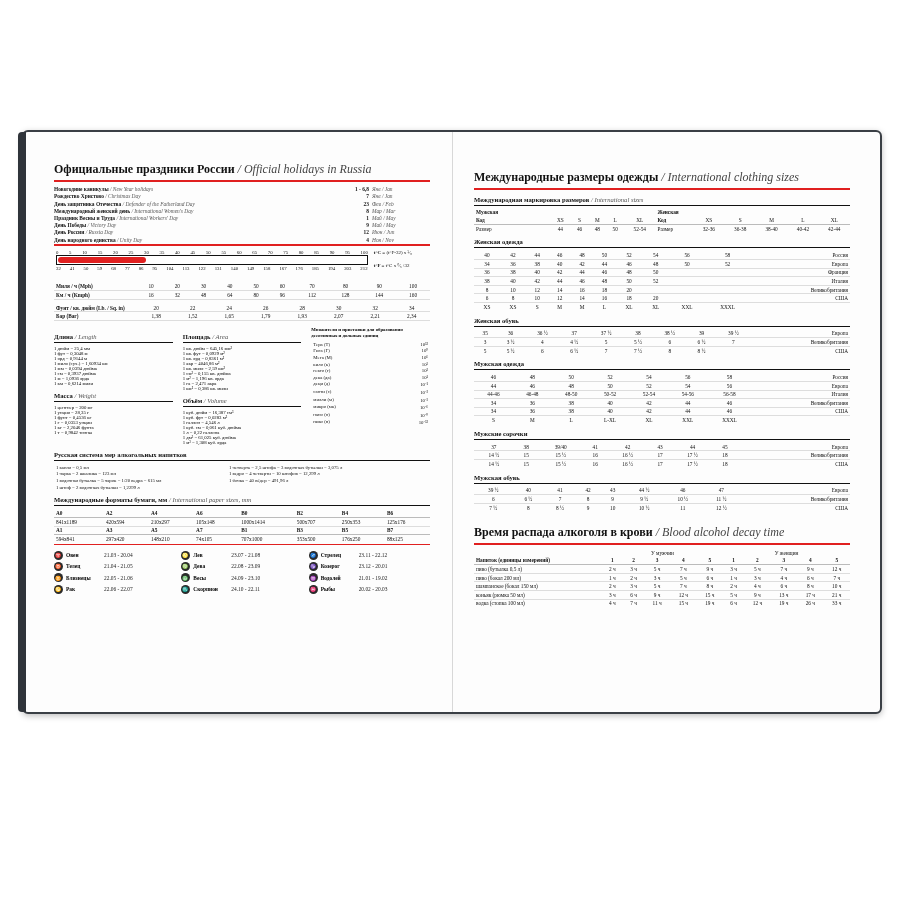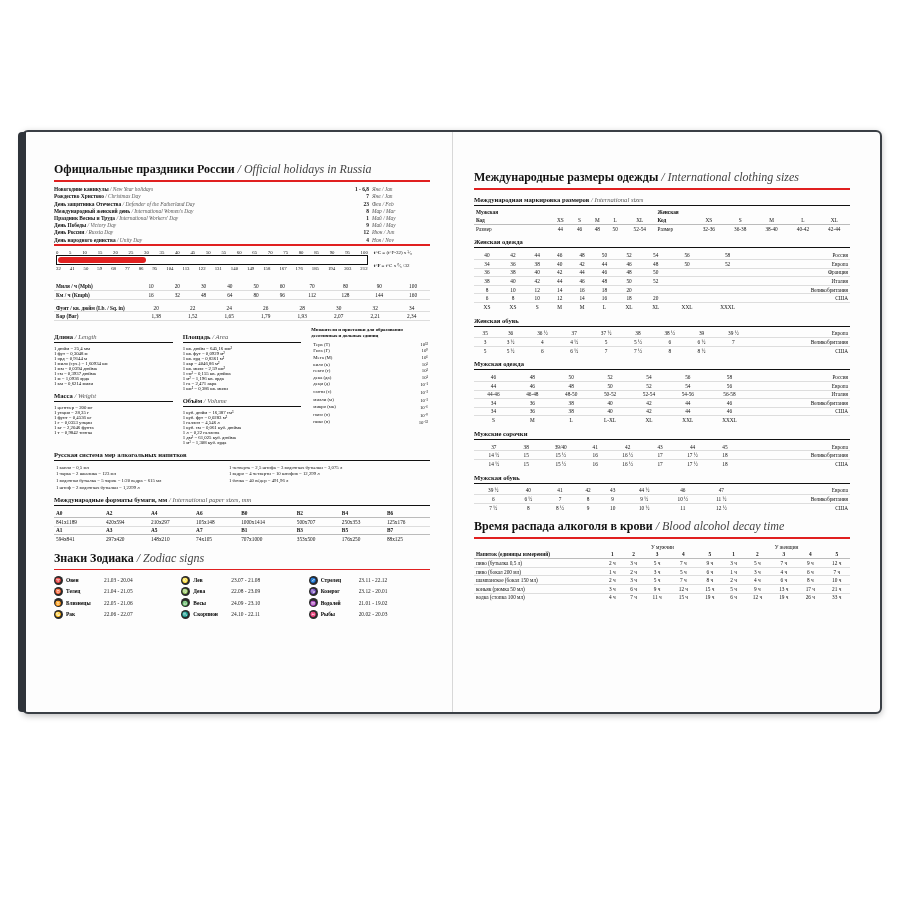--- a/index.html
+++ b/index.html
@@ -413,24 +413,20 @@
           <td>148x210</td>
           <td>74x105</td>
           <td>707x1000</td>
           <td>353x500</td>
           <td>176x250</td>
           <td>88x125</td>
         </tr>
       </tbody>
         </table>
 
-      <h2 class="sect" style="margin-top:8px">
-        <span>Знаки Зодиака</span>
-        <span class="lat">/ Zodiac signs</span>
-      </h2>
       <div class="rule"></div>
       <div class="zod">
         <div>
           <div class="zrow">
               <span class="zico">♈</span>
               <span class="zname b">Овен</span>
               <span class="zdate">21.03 - 20.04</span>
             </div>
           <div class="zrow">
               <span class="zico">♉</span>
@@ -826,21 +822,21 @@
               <td class="c">9</td>
               <td class="c">10</td>
               <td class="c">10 ½</td>
               <td class="c">11</td>
               <td class="c">12 ½</td>
               <td class="r">США</td>
         </tr>
       </tbody>
         </table>
 
-      <h2 class="sect" style="margin-top:8px">
+      <h2 class="sect" style="margin-top:14px">
         <span>Время распада алкоголя в крови</span>
         <span class="lat">/ Blood alcohol decay time</span>
       </h2>
       <div class="rule"></div>
       <table>
           <tbody>
         <tr>
           <td style="width:34%"></td>
           <td class="c" colspan="5">У мужчин</td>
           <td class="c" colspan="5">У женщин</td>

